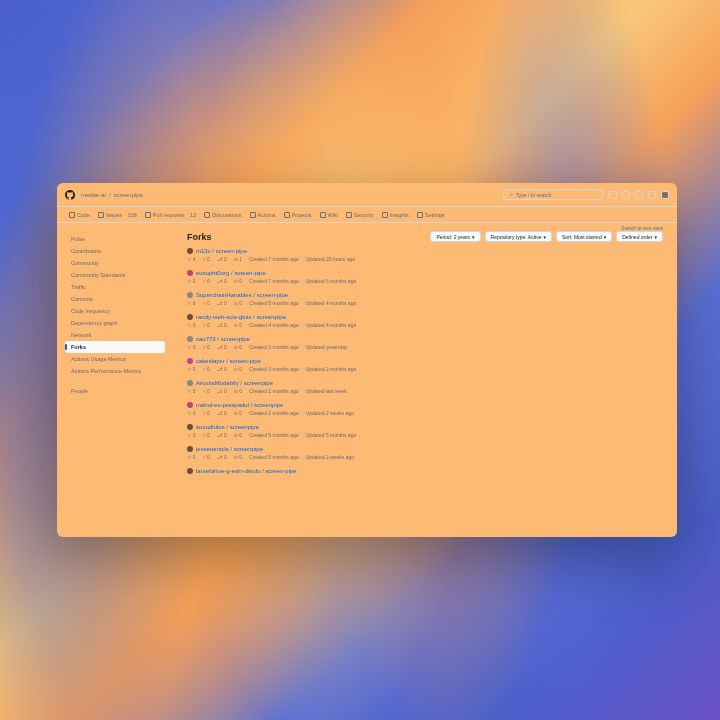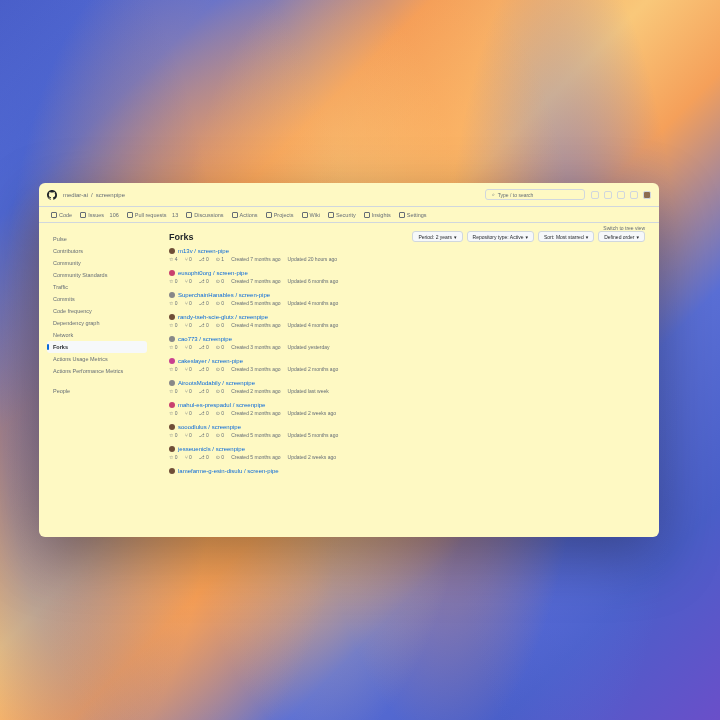--- a/index.html
+++ b/index.html
@@ -4,21 +4,21 @@
 <style>
 *{margin:0;padding:0;box-sizing:border-box;font-family:-apple-system,BlinkMacSystemFont,"Segoe UI",Helvetica,Arial,sans-serif}
 body{width:720px;height:720px;overflow:hidden;position:relative}
 .wallpaper{position:absolute;inset:0;background:linear-gradient(135deg,#4a5fc9 0%,#5a6fd6 15%,#f5a05a 30%,#f9c87a 45%,#f5a05a 55%,#5a6fd6 70%,#4a5fc9 85%,#6a4fc9 100%)}
 .wallpaper::before{content:"";position:absolute;inset:0;background:
   radial-gradient(ellipse 300px 700px at 25% 50%,rgba(255,160,80,.85),transparent 60%),
   radial-gradient(ellipse 280px 700px at 45% 50%,rgba(250,200,120,.8),transparent 55%),
   radial-gradient(ellipse 250px 700px at 62% 50%,rgba(255,150,70,.7),transparent 55%),
   radial-gradient(ellipse 200px 700px at 78% 50%,rgba(90,110,220,.8),transparent 60%),
   radial-gradient(ellipse 250px 700px at 10% 50%,rgba(60,90,200,.9),transparent 60%)}
-.window{position:absolute;left:39px;top:183px;width:620px;height:354px;background:#fef9c3;border-radius:6px;box-shadow:0 20px 60px rgba(0,0,0,.35);overflow:hidden;display:flex;flex-direction:column}
+.window{position:absolute;left:57px;top:183px;width:620px;height:354px;background:#fdba74;border-radius:6px;box-shadow:0 20px 60px rgba(0,0,0,.35);overflow:hidden;display:flex;flex-direction:column}
 .topbar{height:24px;display:flex;align-items:center;padding:0 8px;gap:6px;border-bottom:1px solid #d0d7de;font-size:6px;color:#656d76}
 .gh-logo{width:10px;height:10px;display:flex;align-items:center;justify-content:center}
 .gh-logo svg{width:10px;height:10px;fill:#1f2328}
 .crumb{display:flex;align-items:center;gap:3px}
 .crumb span{color:#656d76}
 .crumb .sep{color:#656d76}
 .topbar .spacer{flex:1}
 .search{display:flex;align-items:center;gap:3px;border:1px solid #d0d7de;border-radius:3px;padding:1px 6px;font-size:5px;color:#656d76;width:100px}
 .top-icons{display:flex;gap:5px;align-items:center}
 .top-icons span{width:8px;height:8px;border:1px solid #d0d7de;border-radius:2px}

